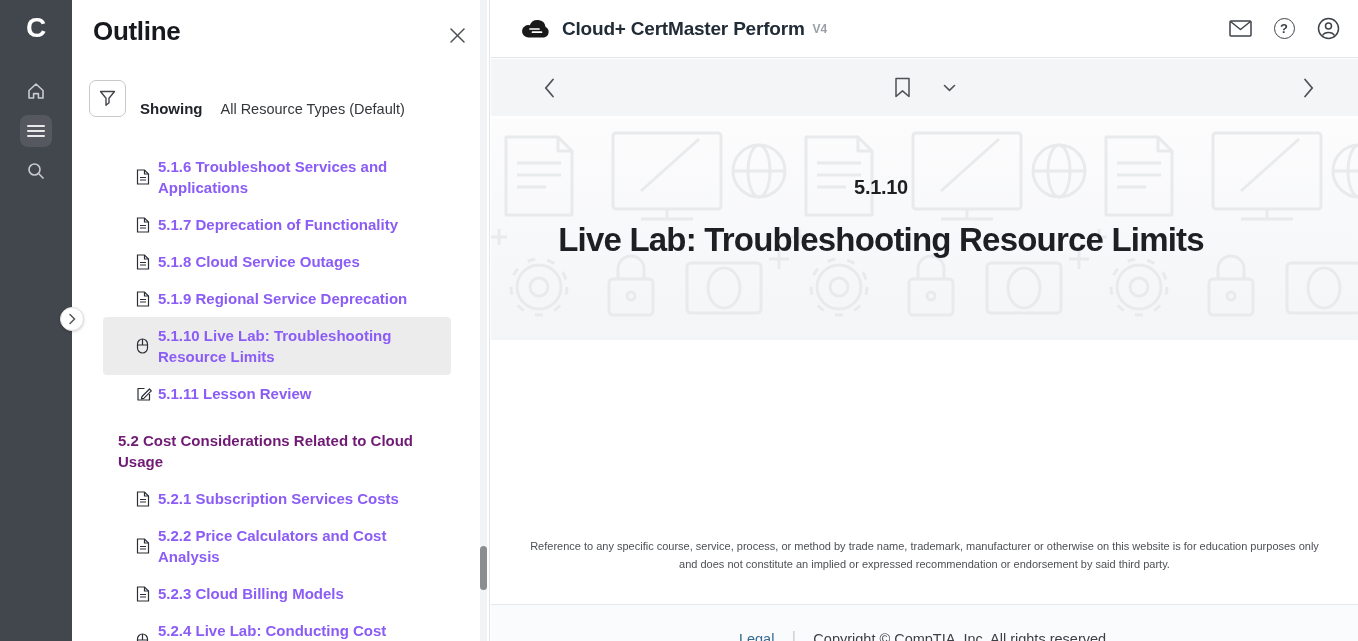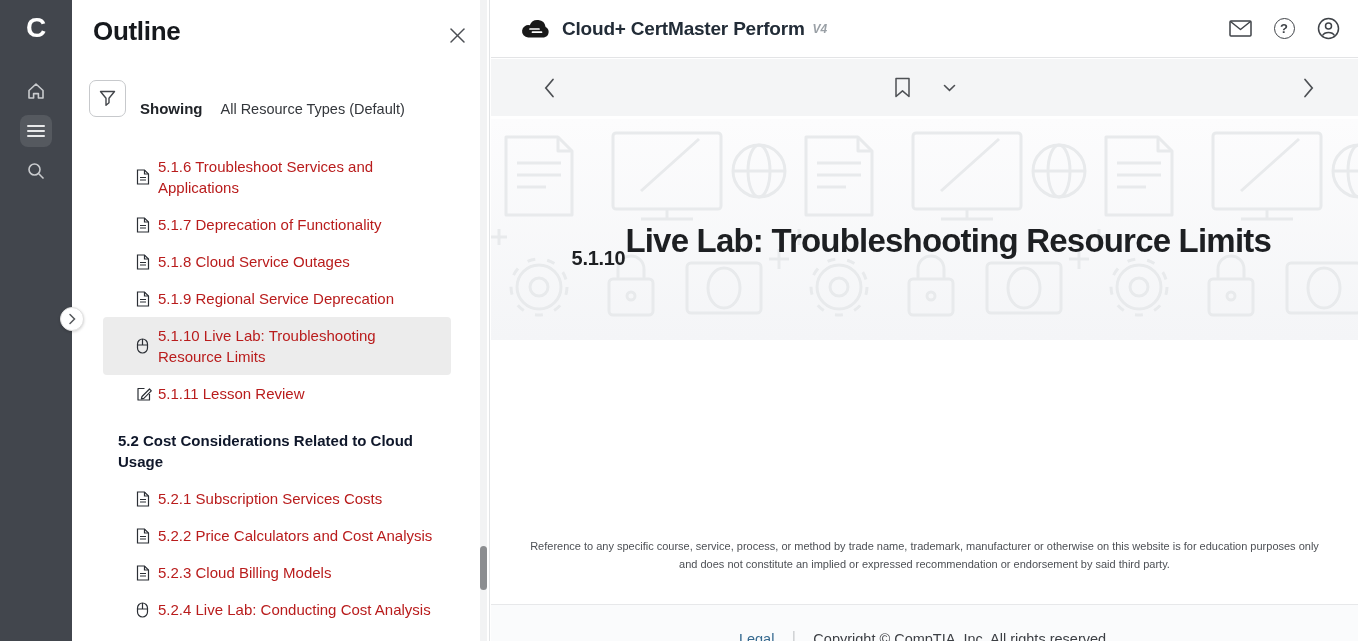--- a/index.html
+++ b/index.html
@@ -23,58 +23,58 @@
   .panel-close { position:absolute; right:19px; top:22px; width:26px; height:26px; color:#4c4f54;
                  display:flex; align-items:center; justify-content:center; cursor:pointer; }
   .filter-row { position:absolute; left:17px; top:80px; display:flex; align-items:flex-end; }
   .filter-btn { width:37px; height:37px; border:1px solid #c7c9cc; border-radius:7px; background:#fff;
                 display:flex; align-items:center; justify-content:center; color:#43464b; cursor:pointer; }
   .filter-label { margin-left:14px; font-size:15px; font-weight:bold; color:#212429; }
   .filter-value { margin-left:18px; font-size:14.5px; color:#33363b; }
 
   .olist { position:absolute; left:0; top:148px; width:410px; }
   .orow { position:relative; margin-left:31px; width:348px; padding:8px 8px 8px 55px;
-          font-size:15px; font-weight:400; color:#b91c1c; line-height:21px; border-radius:4px; cursor:pointer; }
+          font-size:15px; font-weight:700; color:#8b5cf6; line-height:21px; border-radius:4px; cursor:pointer; }
   .orow .oicon { position:absolute; left:33px; top:50%; transform:translateY(-50%); color:#2b2f35; display:flex; }
   .orow.selected { background:#ececec; }
-  .orow.section { padding-left:15px; margin-top:10px; cursor:default; font-weight:600; color:#0f172a; }
+  .orow.section { padding-left:15px; margin-top:10px; cursor:default; font-weight:600; color:#701a75; }
 
   
   .panel-scroll-track { position:absolute; right:2px; top:0; width:7px; height:641px; background:#f2f3f4; }
   .panel-scroll-thumb { position:absolute; right:2px; top:546px; width:7px; height:44px; background:#8b8d90; border-radius:4px; cursor:pointer; }
 
   
   .expander { position:absolute; left:60px; top:307px; width:24px; height:24px; background:#fff; border:1px solid #e0e0e0;
               border-radius:50%; box-shadow:0 1px 3px rgba(0,0,0,.18); display:flex; align-items:center; justify-content:center;
               color:#55585c; z-index:9; cursor:pointer; }
 
   
   .main { position:absolute; left:491px; top:0; width:867px; height:641px; background:#fff; }
   .main-header { position:absolute; left:0; top:0; width:867px; height:58px; background:#fff;
                  border-bottom:1px solid #e3e4e6; display:flex; align-items:center; }
   .brand { display:flex; align-items:center; margin-left:30px; }
   .brand-cloud { display:flex; margin-right:12px; }
   .brand-title { font-size:19px; font-weight:bold; color:#222c37; letter-spacing:-0.2px; }
-  .brand-version { margin-left:8px; font-size:12px; font-weight:bold; color:#9aa0a6;font-style:italic; }
+  .brand-version { margin-left:8px; font-size:12px; font-weight:bold; color:#9aa0a6; }
   .header-icons { margin-left:auto; margin-right:18px; display:flex; align-items:center; gap:20px; color:#3f4348; }
   .hicon { width:24px; height:24px; display:flex; align-items:center; justify-content:center; cursor:pointer; }
   .help-circle { width:21px; height:21px; border:1.6px solid #3f4348; border-radius:50%;
                  display:flex; align-items:center; justify-content:center; font-size:13px; font-weight:bold; color:#3f4348; }
 
   .toolbar { position:absolute; left:0; top:59px; width:867px; height:57px; background:#f4f5f6;
              display:flex; align-items:center; }
   .nav-prev { position:absolute; left:49px; } .nav-next { position:absolute; right:40px; }
   .tool-center { position:absolute; left:50%; transform:translateX(-50%); display:flex; align-items:center; gap:24px; }
   .ticon { color:#4d5054; display:flex; align-items:center; justify-content:center; cursor:pointer; padding:4px; }
 
   .hero { position:absolute; left:0; top:119px; width:867px; height:221px;
           background:linear-gradient(180deg,#fcfcfd 0%,#f4f5f7 100%); overflow:hidden; }
   .hero-bg { position:absolute; left:0; top:0; width:867px; height:221px; }
-  .hero-text { position:absolute; left:0; top:0; width:780px; height:221px; display:flex; 
-               align-items:center; justify-content:flex-end; }
+  .hero-text { position:absolute; left:0; top:0; width:780px; height:221px; display:flex; flex-direction:column;
+               align-items:center; justify-content:flex-start; }
   .lesson-number { margin-top:57px; font-size:20px; font-weight:bold; color:#1d1f22; letter-spacing:-0.3px; }
   .lesson-title { margin-top:22px; font-size:33px; font-weight:bold; color:#1d1f22; letter-spacing:-0.8px; }
 
   .disclaimer { position:absolute; left:50%; transform:translateX(-50%); top:537px; width:790px;
                 text-align:center; font-size:11px; line-height:18px; color:#4d5055; }
 
   .footer { position:absolute; left:0; top:604px; width:867px; height:37px; background:#fafbfc;
             border-top:1px solid #e7e8ea; }
   .footer-inner { position:absolute; left:50%; transform:translateX(-50%); top:26px; display:flex; align-items:flex-start;
                   font-size:14.5px; white-space:nowrap; }

